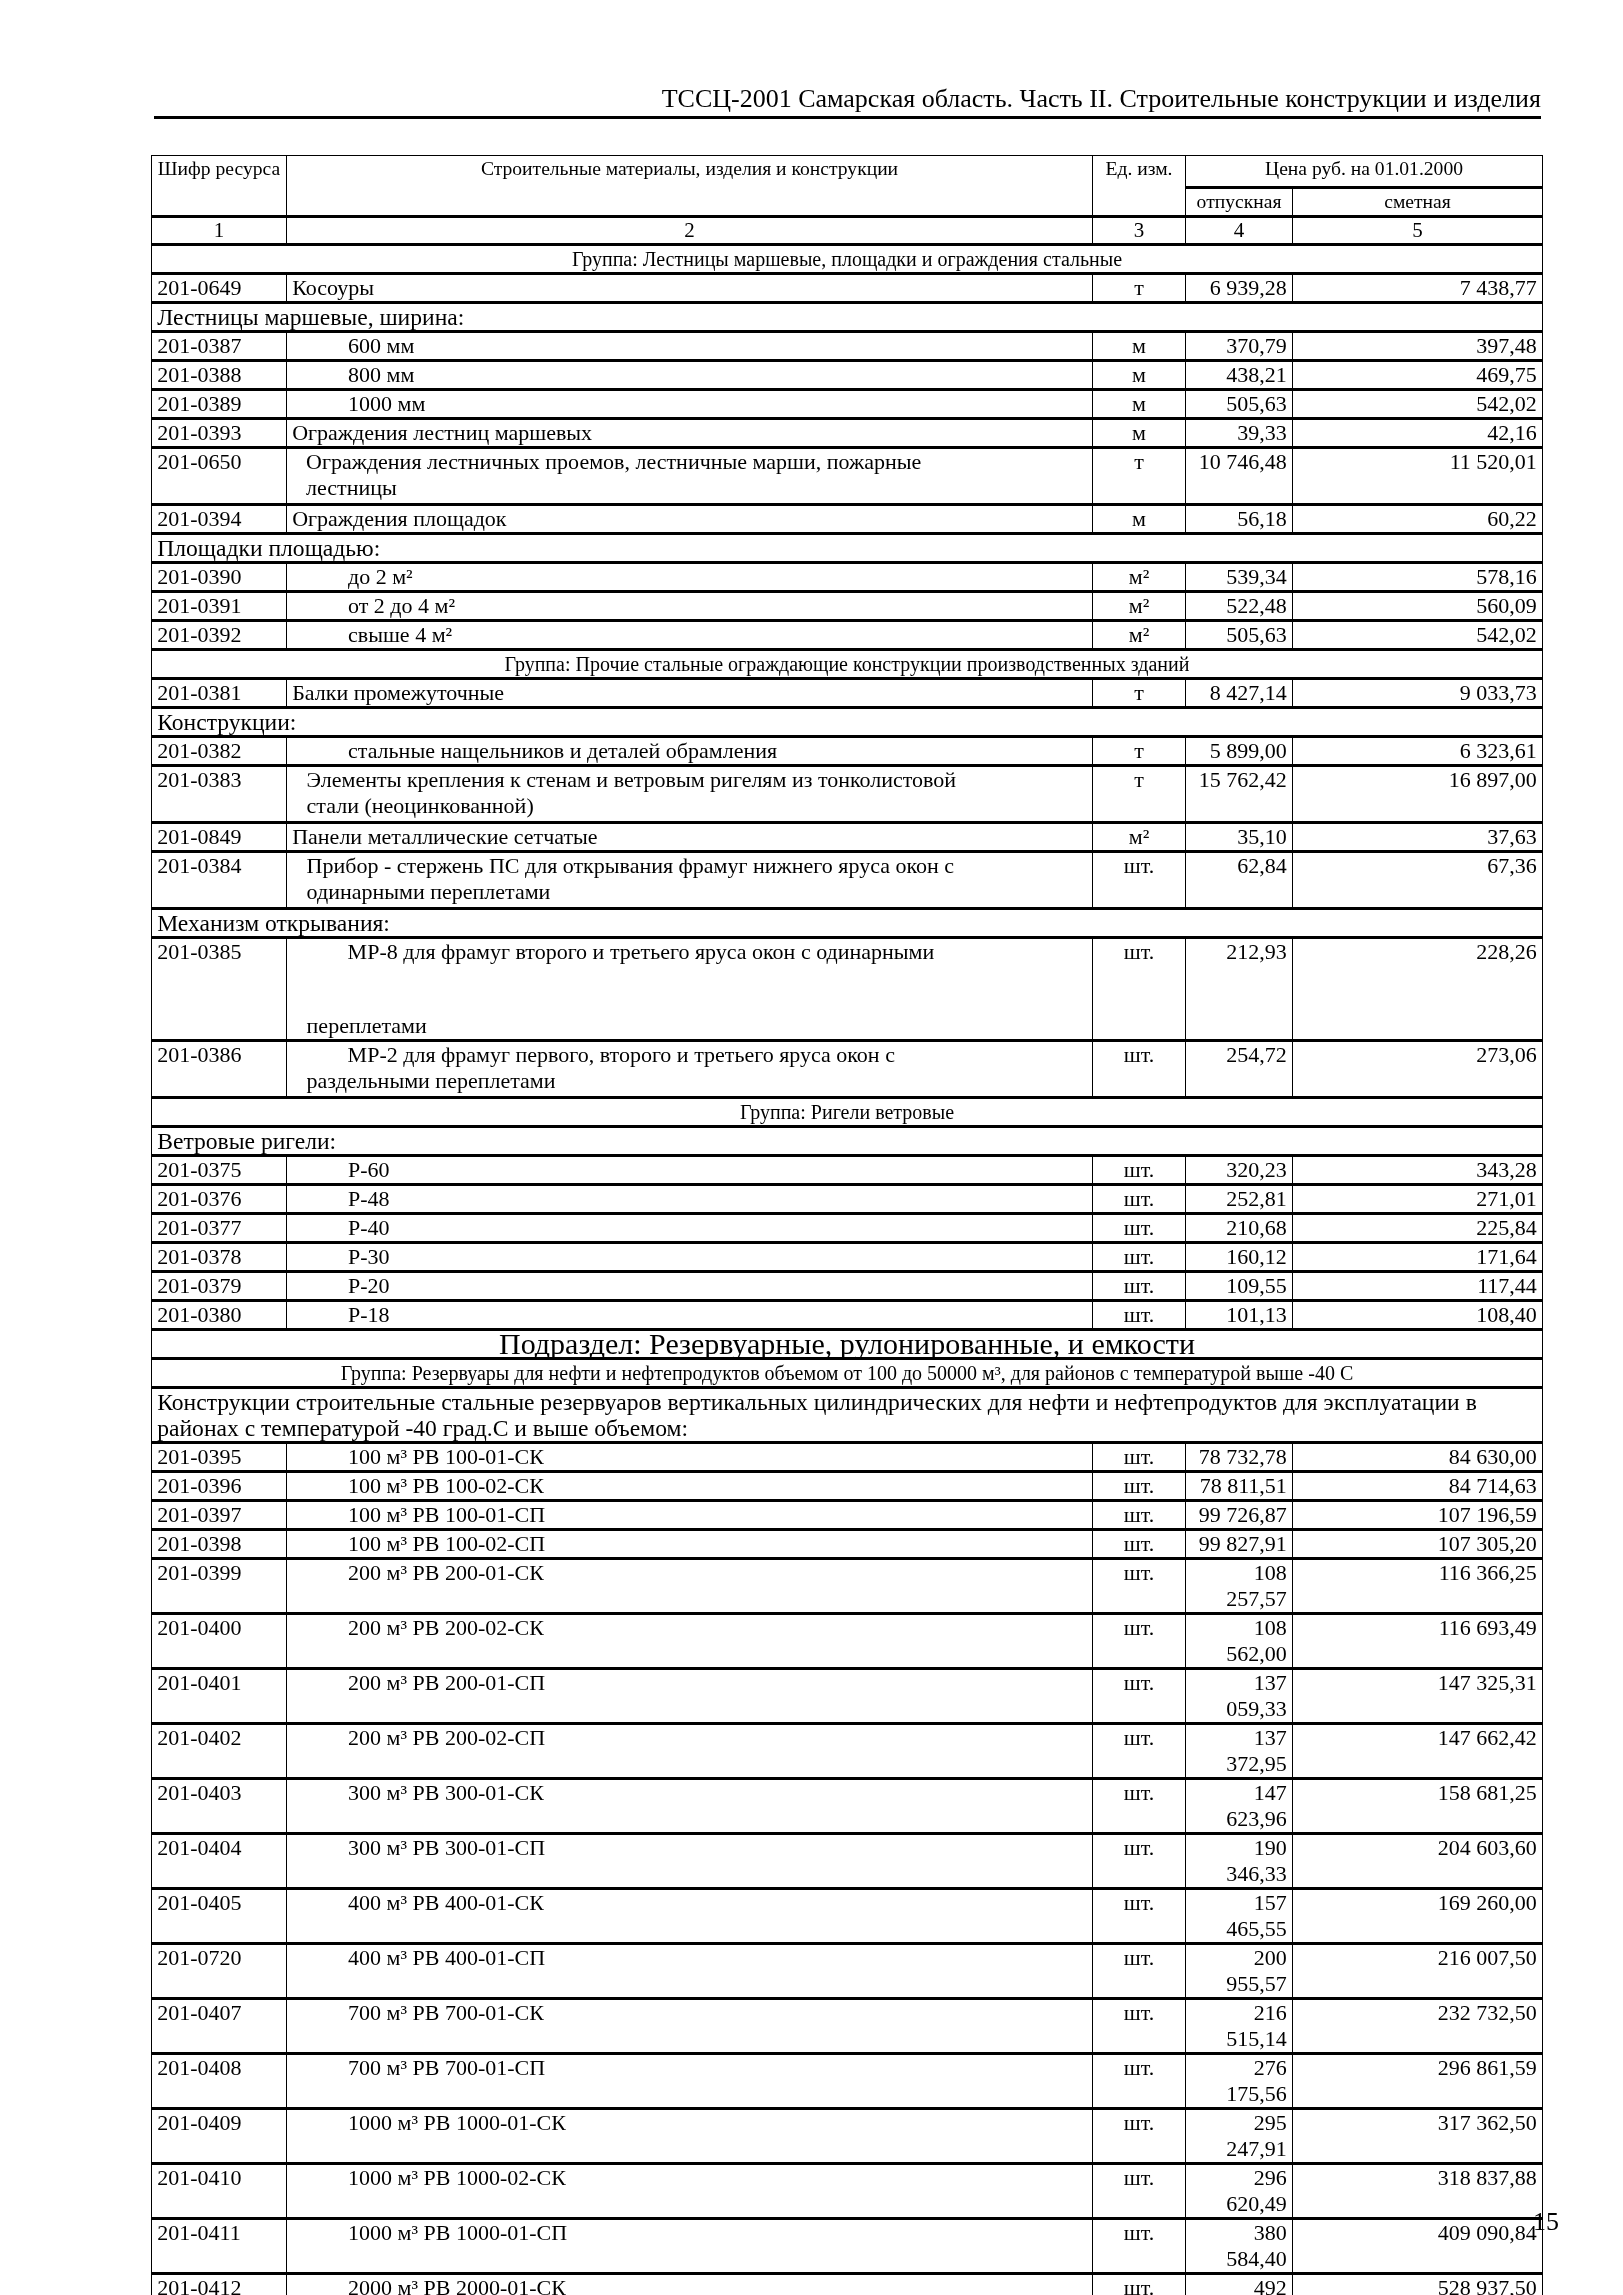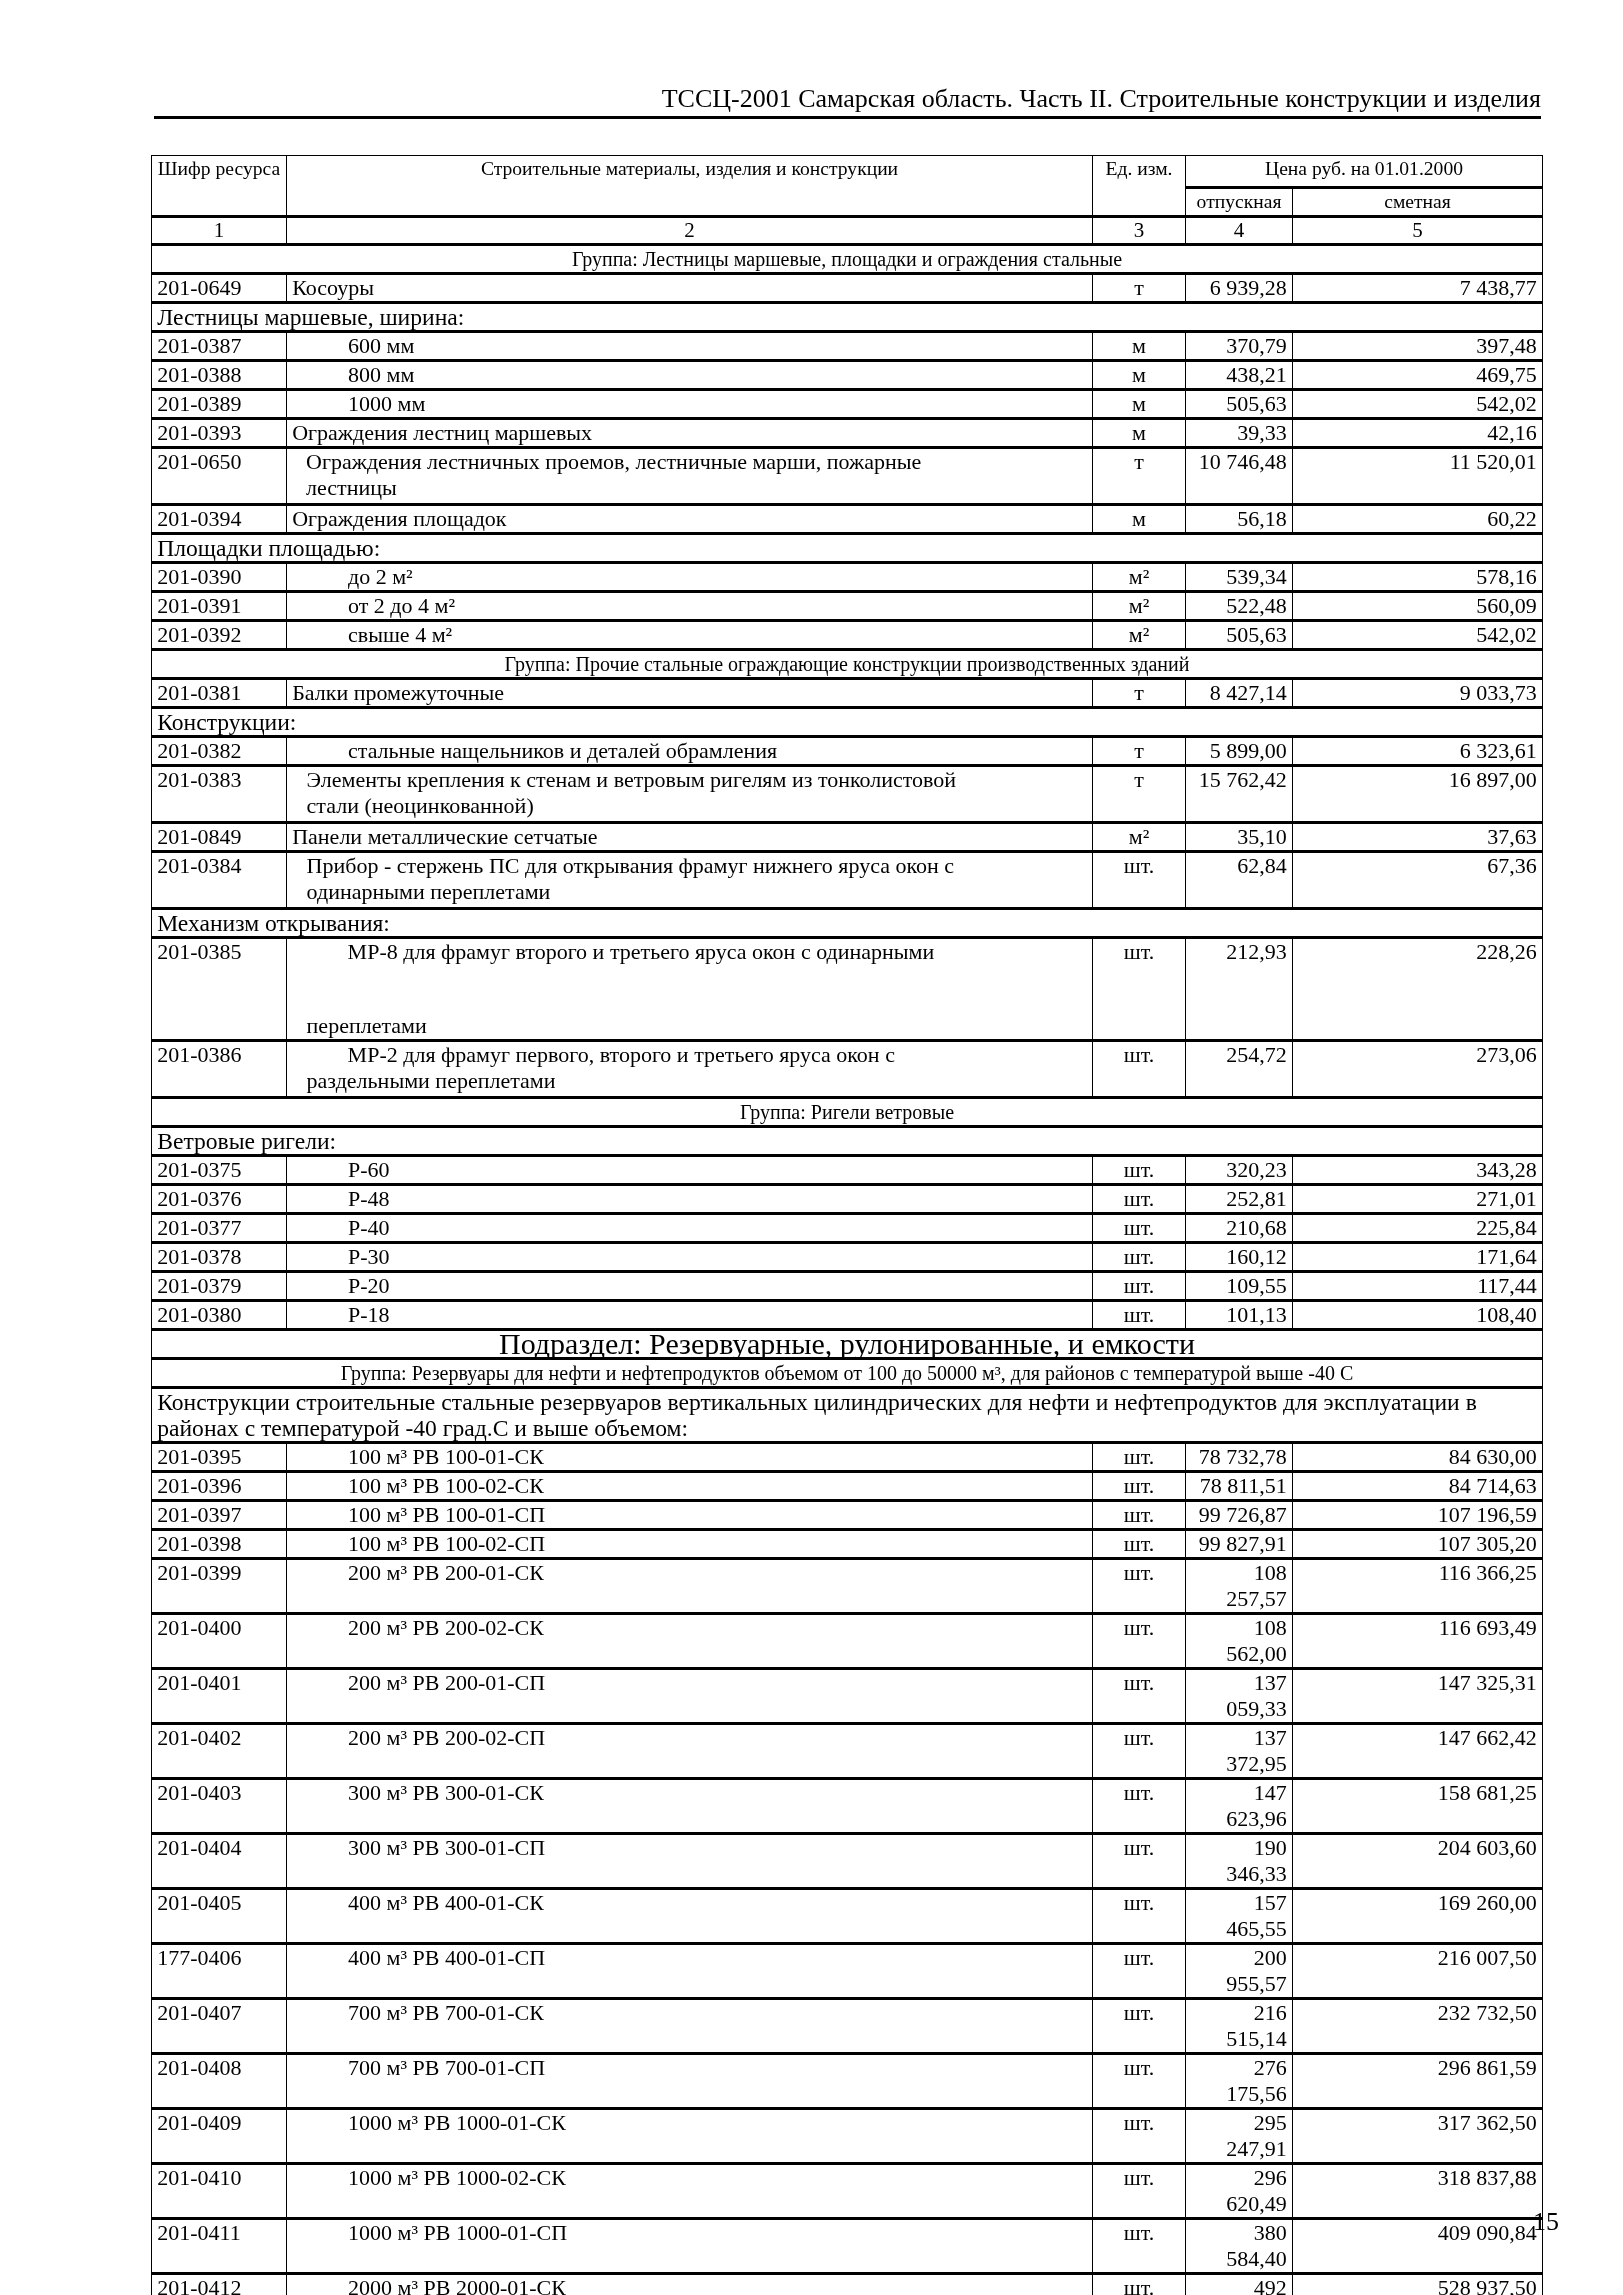--- a/index.html
+++ b/index.html
@@ -335,21 +335,21 @@
         <td class="num">204 603,60</td>
       </tr>
       <tr class="row">
         <td class="code">201-0405</td>
         <td class="name indent2"><span>400 м³ РВ 400-01-СК</span></td>
         <td class="unit">шт.</td>
         <td class="num">157 465,55</td>
         <td class="num">169 260,00</td>
       </tr>
       <tr class="row">
-        <td class="code">177-0406</td>
+        <td class="code">201-0720</td>
         <td class="name indent2"><span>400 м³ РВ 400-01-СП</span></td>
         <td class="unit">шт.</td>
         <td class="num">200 955,57</td>
         <td class="num">216 007,50</td>
       </tr>
       <tr class="row">
         <td class="code">201-0407</td>
         <td class="name indent2"><span>700 м³ РВ 700-01-СК</span></td>
         <td class="unit">шт.</td>
         <td class="num">216 515,14</td>

